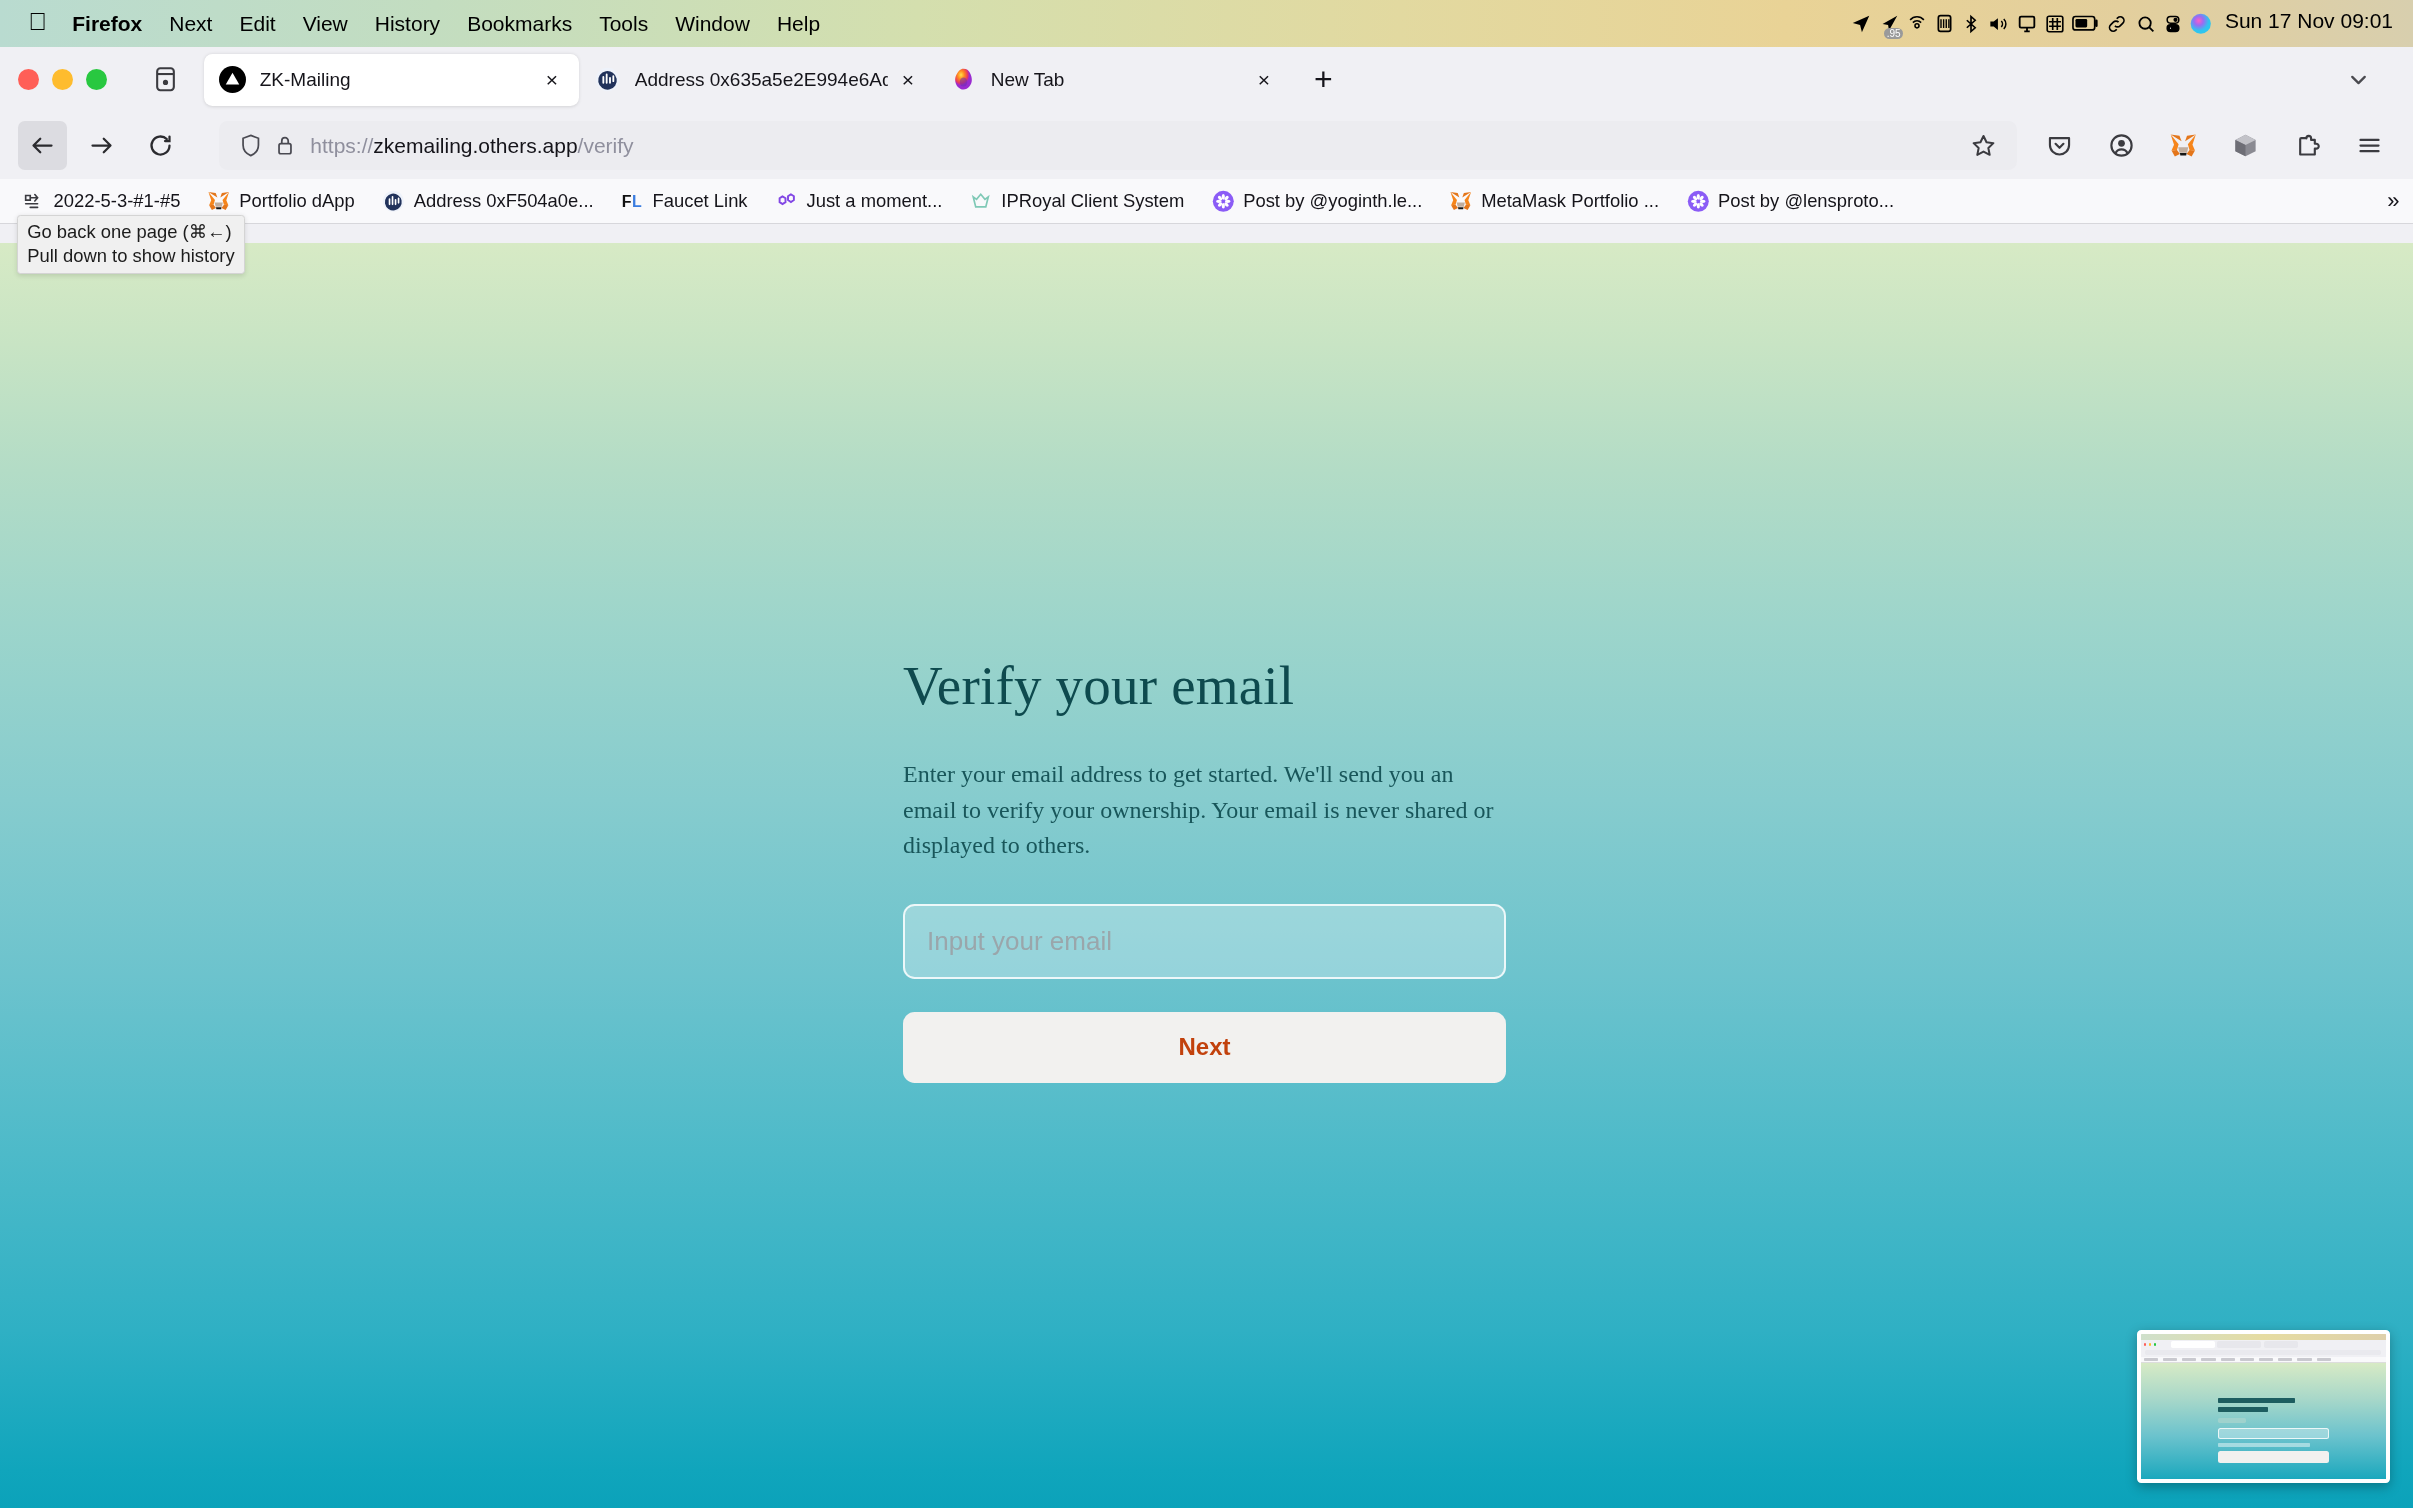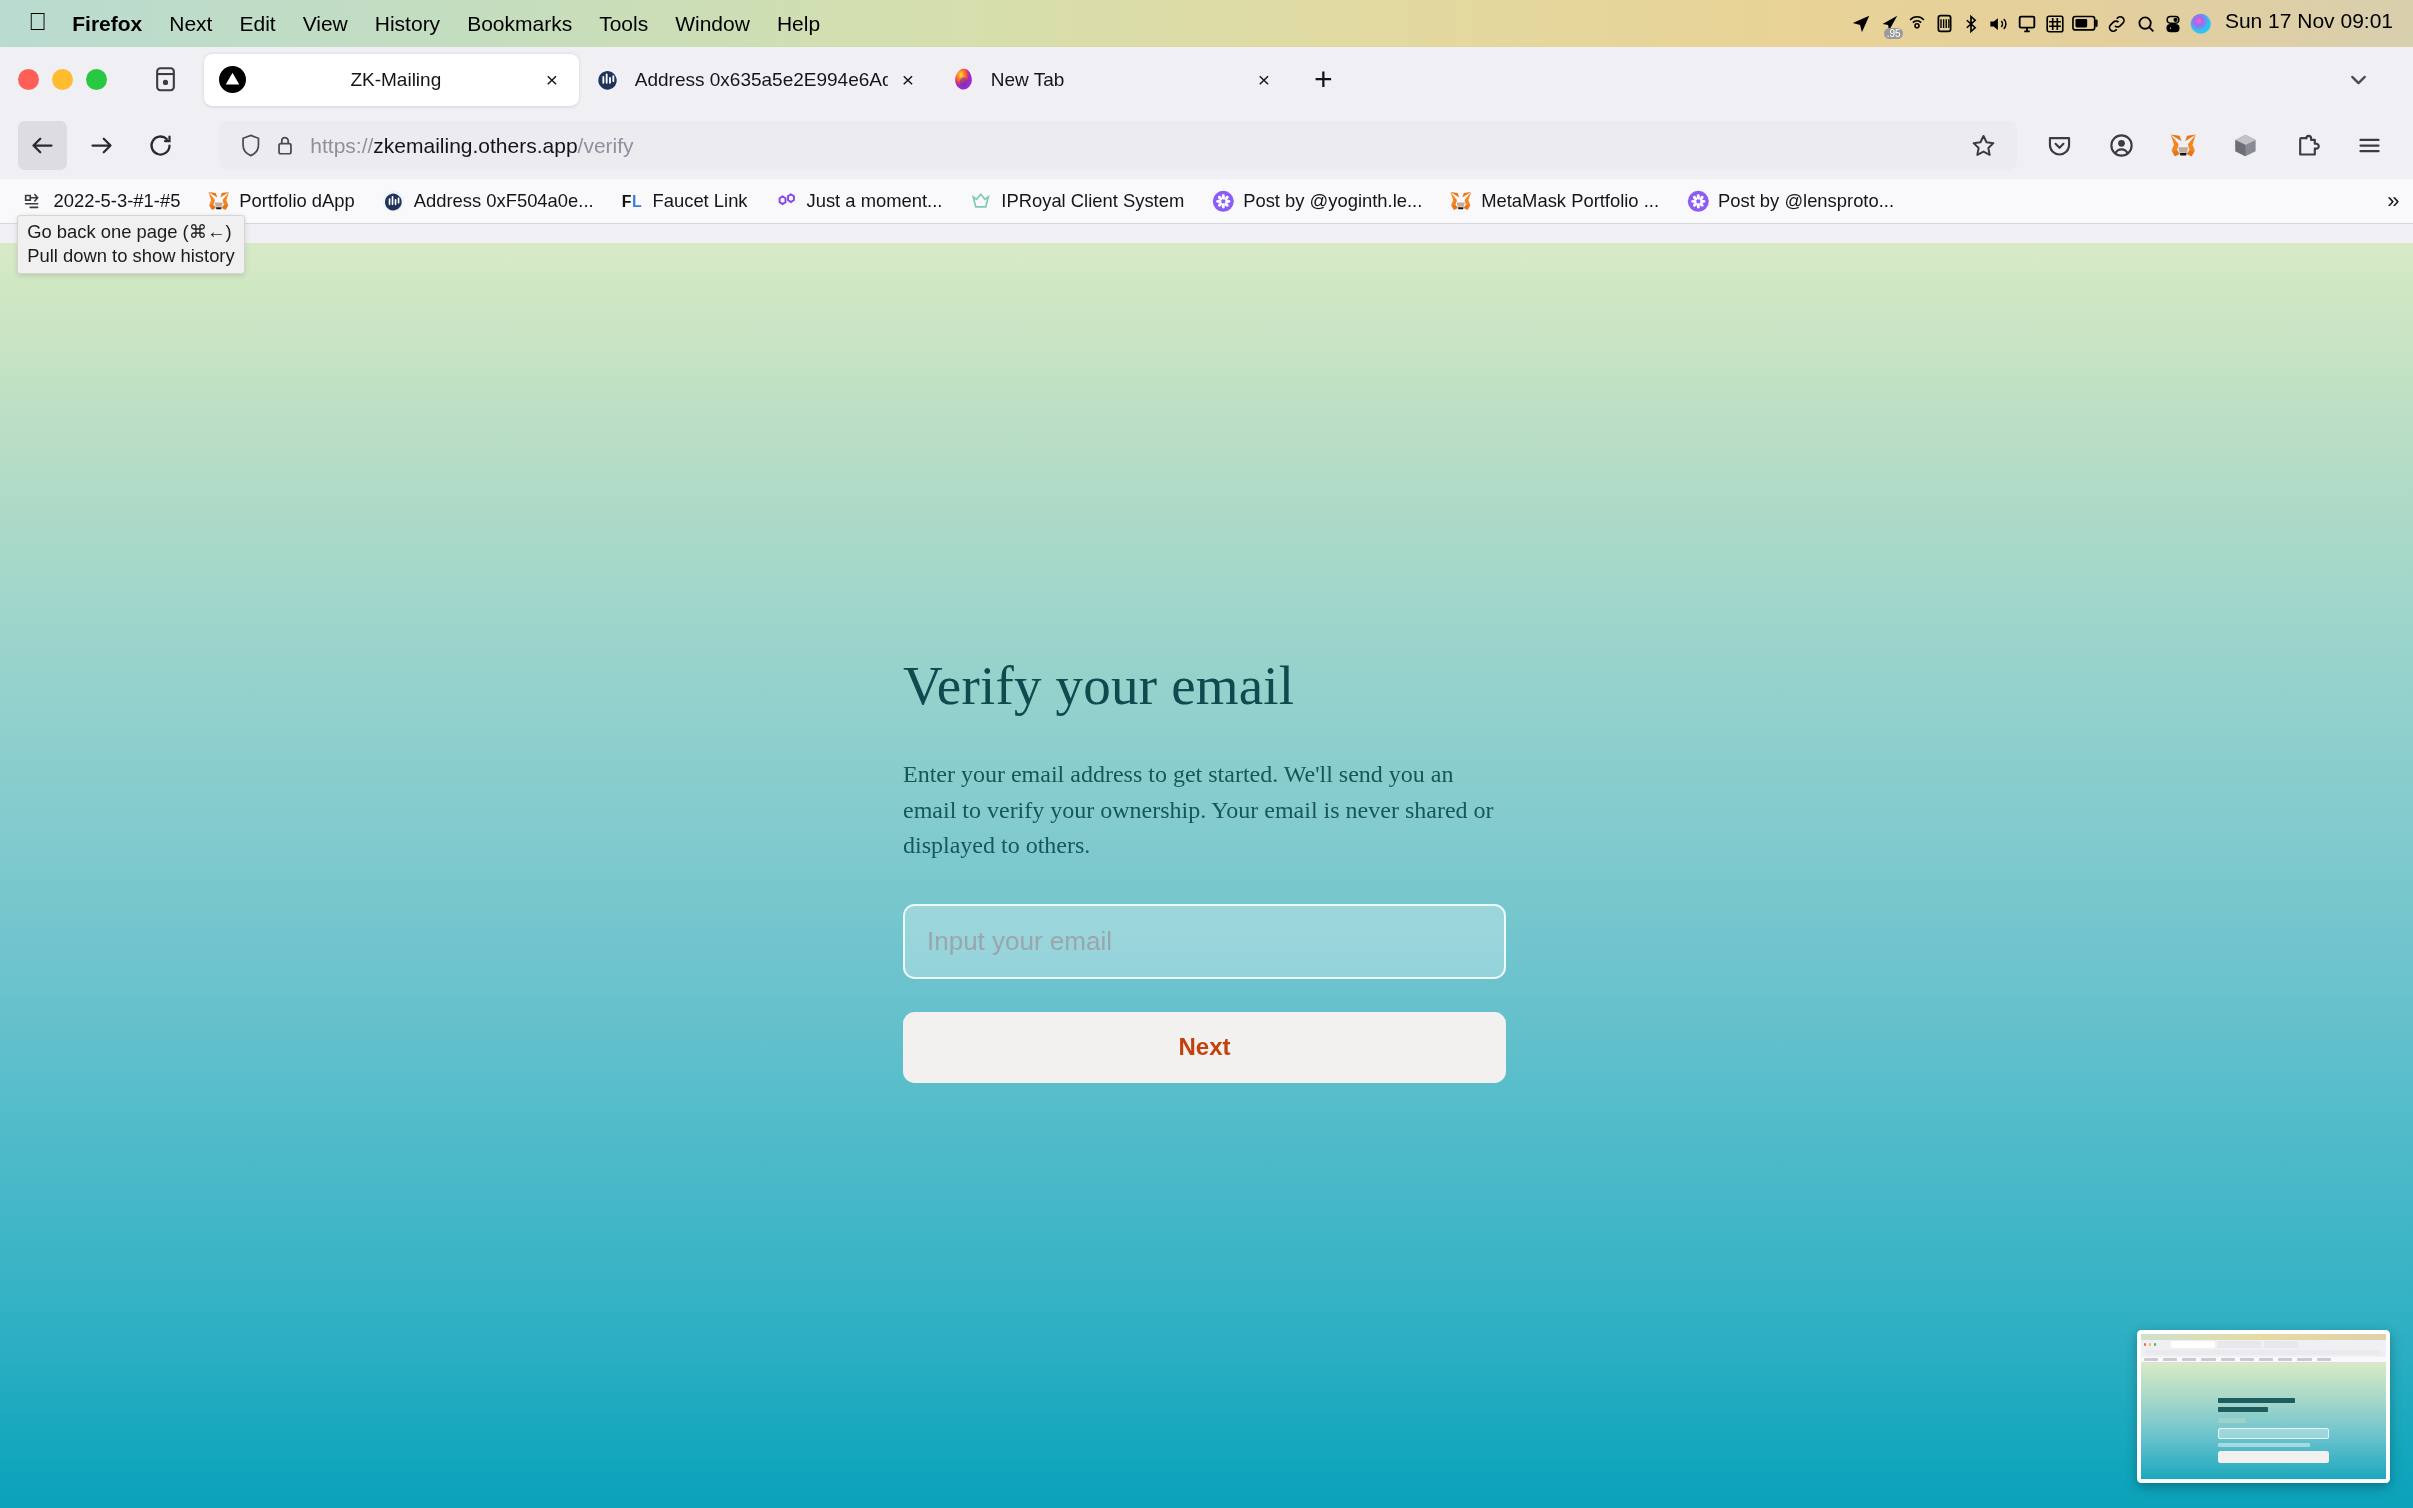--- a/index.html
+++ b/index.html
@@ -54,21 +54,21 @@
     width: 37px; height: 37px; display: flex; align-items: center; justify-content: center;
     margin-right: 20px;
   }
 
   .tab {
     height: 52px; border-radius: 8.4px;
     display: flex; align-items: center;
     padding: 0 11.7px 0 15px;
     min-width: 0;
   }
-  .tab.active { background: #ffffff; box-shadow: 0 0.8px 3.4px rgba(0,0,0,0.12); width: 375px; text-align: center; }
+  .tab.active { background: #ffffff; box-shadow: 0 0.8px 3.4px rgba(0,0,0,0.12); width: 375px; }
   .tab.inactive { width: 356px; background: transparent; }
   .tab-favicon { width: 27px; height: 27px; flex: 0 0 27px; margin-right: 14.2px; display:flex; align-items:center; justify-content:center; }
   .tab-title {
     flex: 1 1 auto; font-size: 19px; color: #15141a;
     white-space: nowrap; overflow: hidden; text-overflow: clip;
     margin-right: 5px;
   }
   .tab-close {
     width: 30px; height: 30px; flex: 0 0 30px;
     display: flex; align-items: center; justify-content: center;

